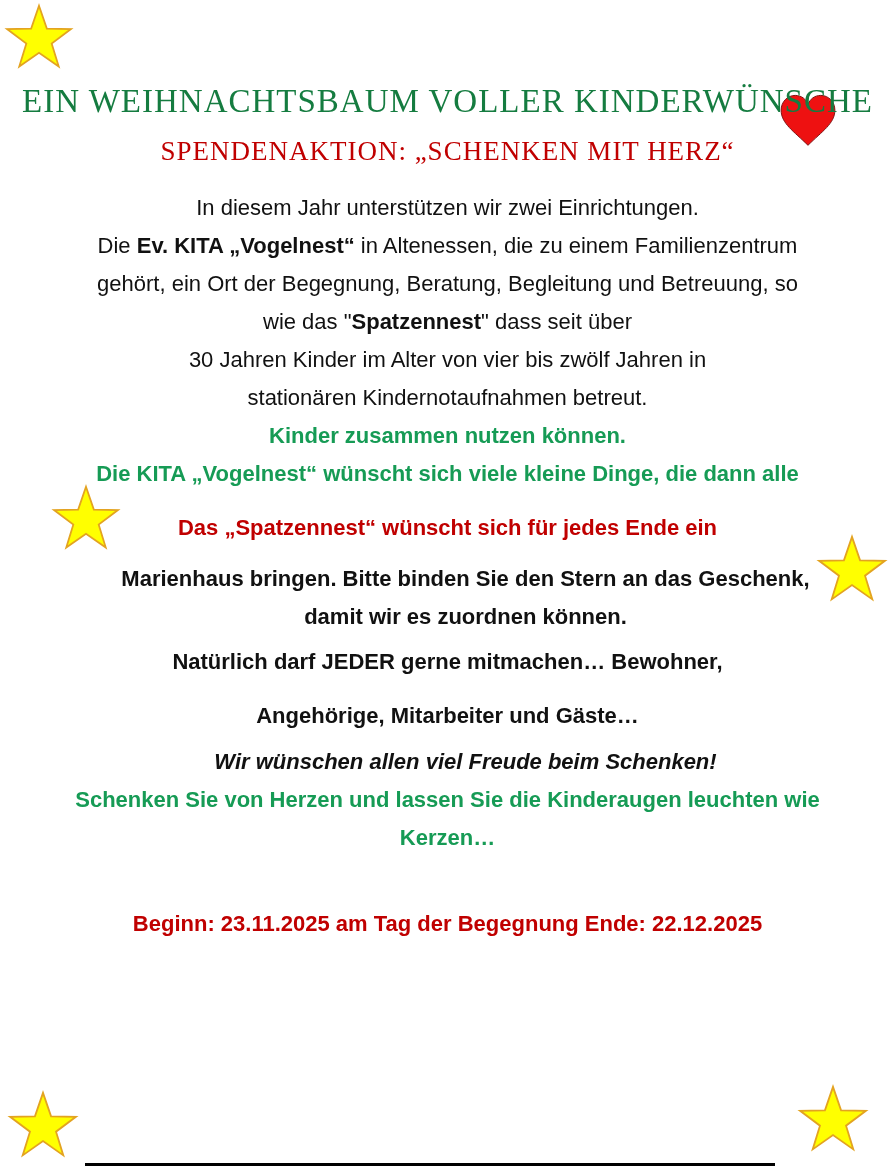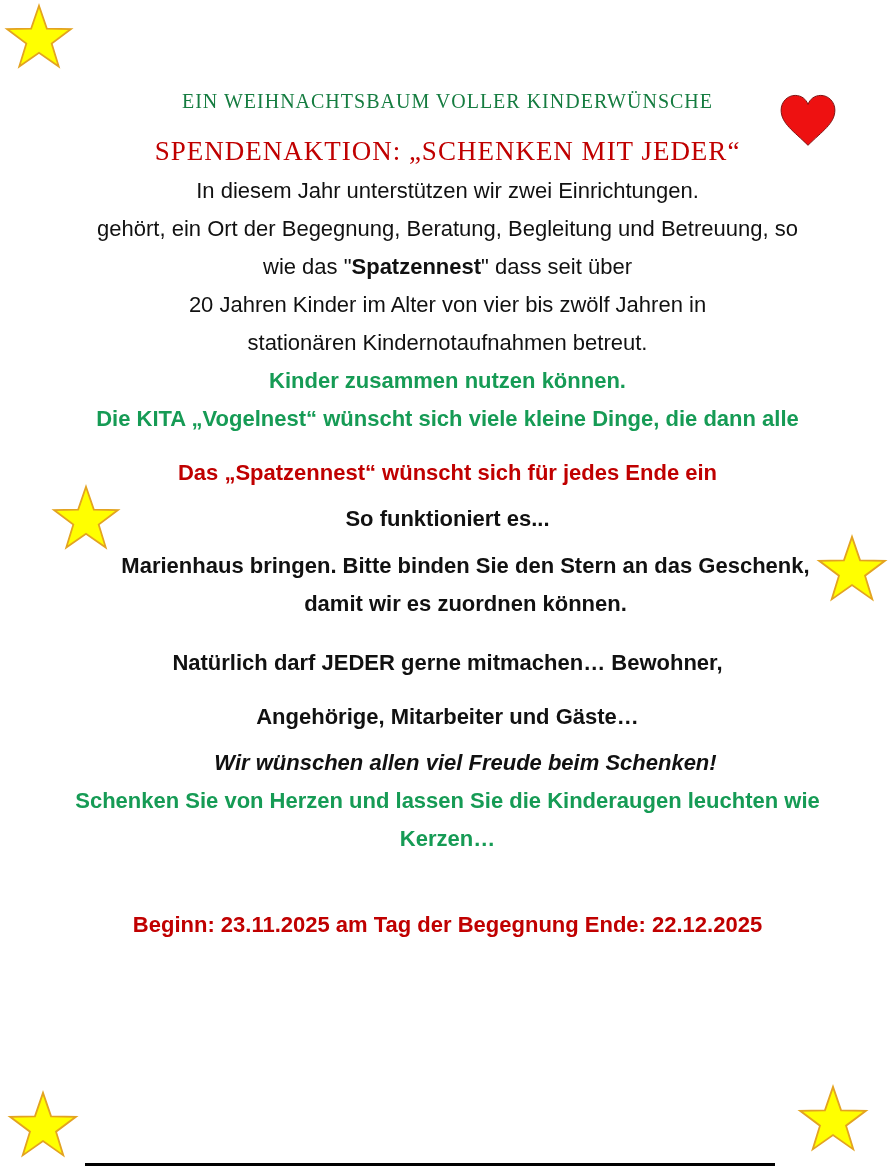--- a/index.html
+++ b/index.html
@@ -21,55 +21,55 @@
   .content {
     position: relative;
     box-sizing: border-box;
     width: 895px;
     padding-top: 82px;
     text-align: center;
   }
   .line { white-space: nowrap; }
   .title1 {
     font-family: "Liberation Serif", "DejaVu Serif", serif;
-    font-size: 20px;
+    font-size: 33px;
     line-height: 38px;
     color: #157c40;
     letter-spacing: 1px;
   }
   .title2 {
     font-family: "Liberation Serif", "DejaVu Serif", serif;
     font-size: 27px;
     line-height: 38px;
     color: #c00000;
     letter-spacing: 1px;
     margin-top: 12px;
   }
   .body-line {
     font-size: 22px;
     line-height: 38px;
     color: #111111;
   }
-  .intro { margin-top: 2px; }
+  .intro { margin-top: 19px; }
   .bold { font-weight: bold; }
   .green-par {
     font-weight: bold;
     color: #169b55;
   }
   .red-par {
     font-weight: bold;
     color: #c00000;
     margin-top: 12px;
   }
   .red-par .body-line { line-height: 46px; color: #c00000; }
   .green-par .body-line { color: #169b55; }
   .how-title { font-weight: bold; margin-top: 4px; }
   .how-p1 { font-weight: bold; margin-top: 8px; }
   .how-p2 { font-weight: bold; margin-top: 9px; margin-left: 36px; }
-  .natuerlich { font-weight: bold; margin-top: 21px; }
+  .natuerlich { font-weight: bold; margin-top: 7px; }
   .angehoerige { font-weight: bold; margin-top: 16px; }
   .wish {
     font-weight: bold;
     font-style: italic;
     margin-top: 8px;
     padding-left: 36px;
   }
   .green2 { }
   .dates {
     font-weight: bold;
@@ -123,42 +123,40 @@
 
   <div class="deco" style="left:776px; top:86px; width:64px; height:70px;">
     <svg width="64" height="70" viewBox="0 0 100 100">
       <path d="M50,88 C28,66 8,54 8,33 C8,20 18,10 30,10 C40,10 47,16 50,24 C53,16 60,10 70,10 C82,10 92,20 92,33 C92,54 72,66 50,88 Z" fill="#ee1111" stroke="#7a0c0c" stroke-width="1.5"></path>
     </svg>
   </div>
 
   <div class="content">
 
     <div class="line title1">EIN WEIHNACHTSBAUM VOLLER KINDERWÜNSCHE</div>
-    <div class="line title2">SPENDENAKTION: „SCHENKEN MIT JEDER“</div>
+    <div class="line title2">SPENDENAKTION: „SCHENKEN MIT HERZ“</div>
 
     <div class="intro">
       <div class="line body-line">In diesem Jahr unterstützen wir zwei Einrichtungen.</div>
+      <div class="line body-line"><span>Die </span><span class="bold">Ev. KITA „Vogelnest“</span><span> in Altenessen, die zu einem Familienzentrum</span></div>
       <div class="line body-line">gehört, ein Ort der Begegnung, Beratung, Begleitung und Betreuung, so</div>
       <div class="line body-line"><span>wie das "</span><span class="bold">Spatzennest</span><span>" dass seit über</span></div>
-      <div class="line body-line">20 Jahren Kinder im Alter von vier bis zwölf Jahren in</div>
+      <div class="line body-line">30 Jahren Kinder im Alter von vier bis zwölf Jahren in</div>
       <div class="line body-line">stationären Kindernotaufnahmen betreut.</div>
     </div>
 
     <div class="green-par">
       <div class="line body-line">Kinder zusammen nutzen können.</div>
       <div class="line body-line">Die KITA „Vogelnest“ wünscht sich viele kleine Dinge, die dann alle</div>
     </div>
 
     <div class="red-par">
       <div class="line body-line">Das „Spatzennest“ wünscht sich für jedes Ende ein</div>
     </div>
 
-    <div class="how-title">
-      <div class="line body-line">So funktioniert es...</div>
-    </div>
 
     <div class="how-p1">
     </div>
 
     <div class="how-p2">
       <div class="line body-line">Marienhaus bringen. Bitte binden Sie den Stern an das Geschenk,</div>
       <div class="line body-line">damit wir es zuordnen können.</div>
     </div>
 
     <div class="natuerlich">

